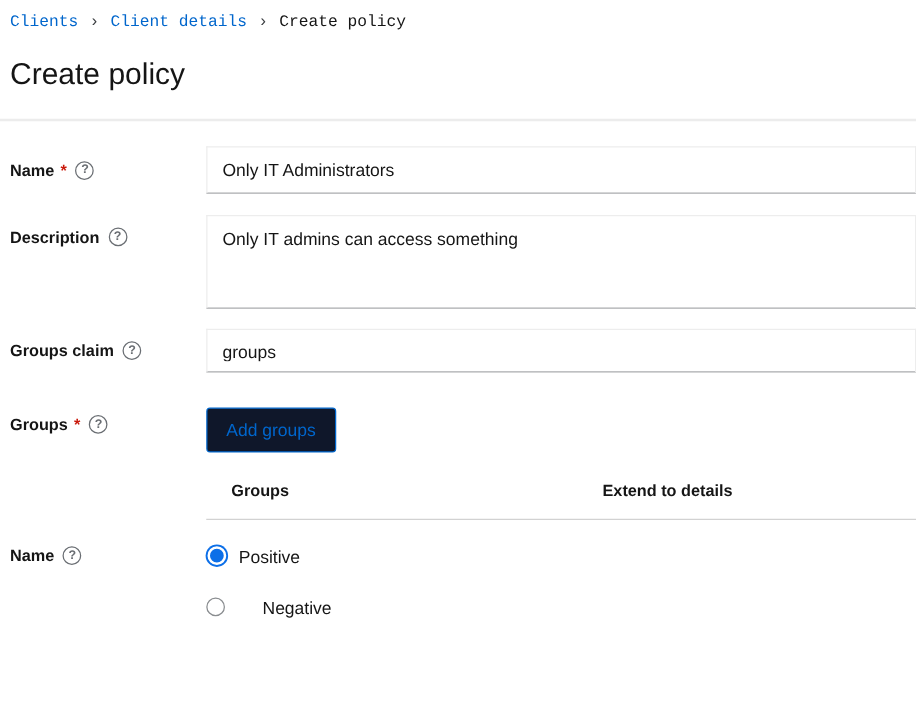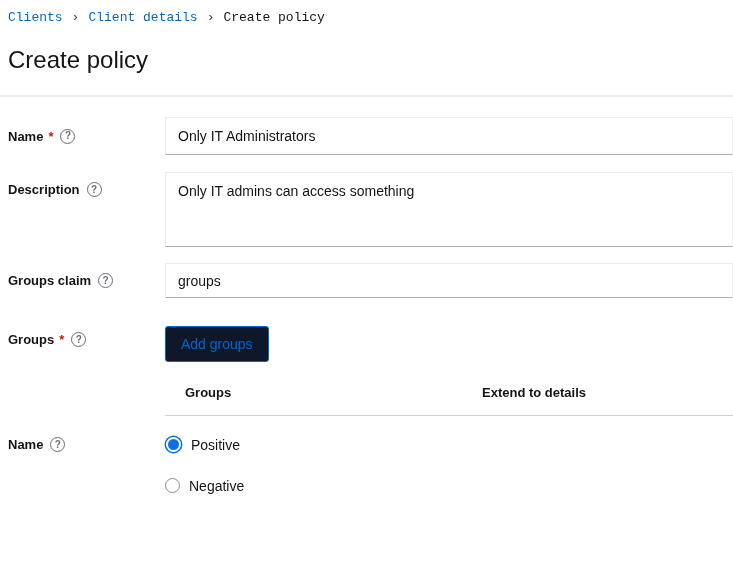--- a/index.html
+++ b/index.html
@@ -62,21 +62,21 @@
               display:flex; align-items:center; justify-content:center; cursor:pointer; }
   .checkbox span { color:#fff; font-size:14px; font-weight:700; line-height:1; }
 
   .remove-btn { width:18px; height:18px; border:none; border-radius:50%; background:#6a6e73;
                 position:relative; cursor:pointer; justify-self:end; margin-right:15px; }
   .remove-btn::after { content:""; position:absolute; left:4px; right:4px; top:7.75px;
                        height:2.5px; background:#fff; border-radius:1px; }
 
   
   .radio-option { display:flex; align-items:center; cursor:pointer; height:17px; }
-  .radio-option + .radio-option { margin-top:24px; }
+  .radio-option + .radio-option { margin-top:24px;gap:21px; }
   .radio-circle { width:15px; height:15px; border-radius:50%; flex:none; }
   .radio-circle.unchecked { border:1px solid #8a8d90; background:#fff; }
   .radio-circle.checked { background:#0c6fe8; border:2px solid #fff;
                           box-shadow:0 0 0 1.5px #0c6fe8; margin:1px; }
   .radio-label { font-size:14px; margin-left:9px; color:#151515; }
 </style>
 </head>
 <body>
 
 <div class="page-header">

